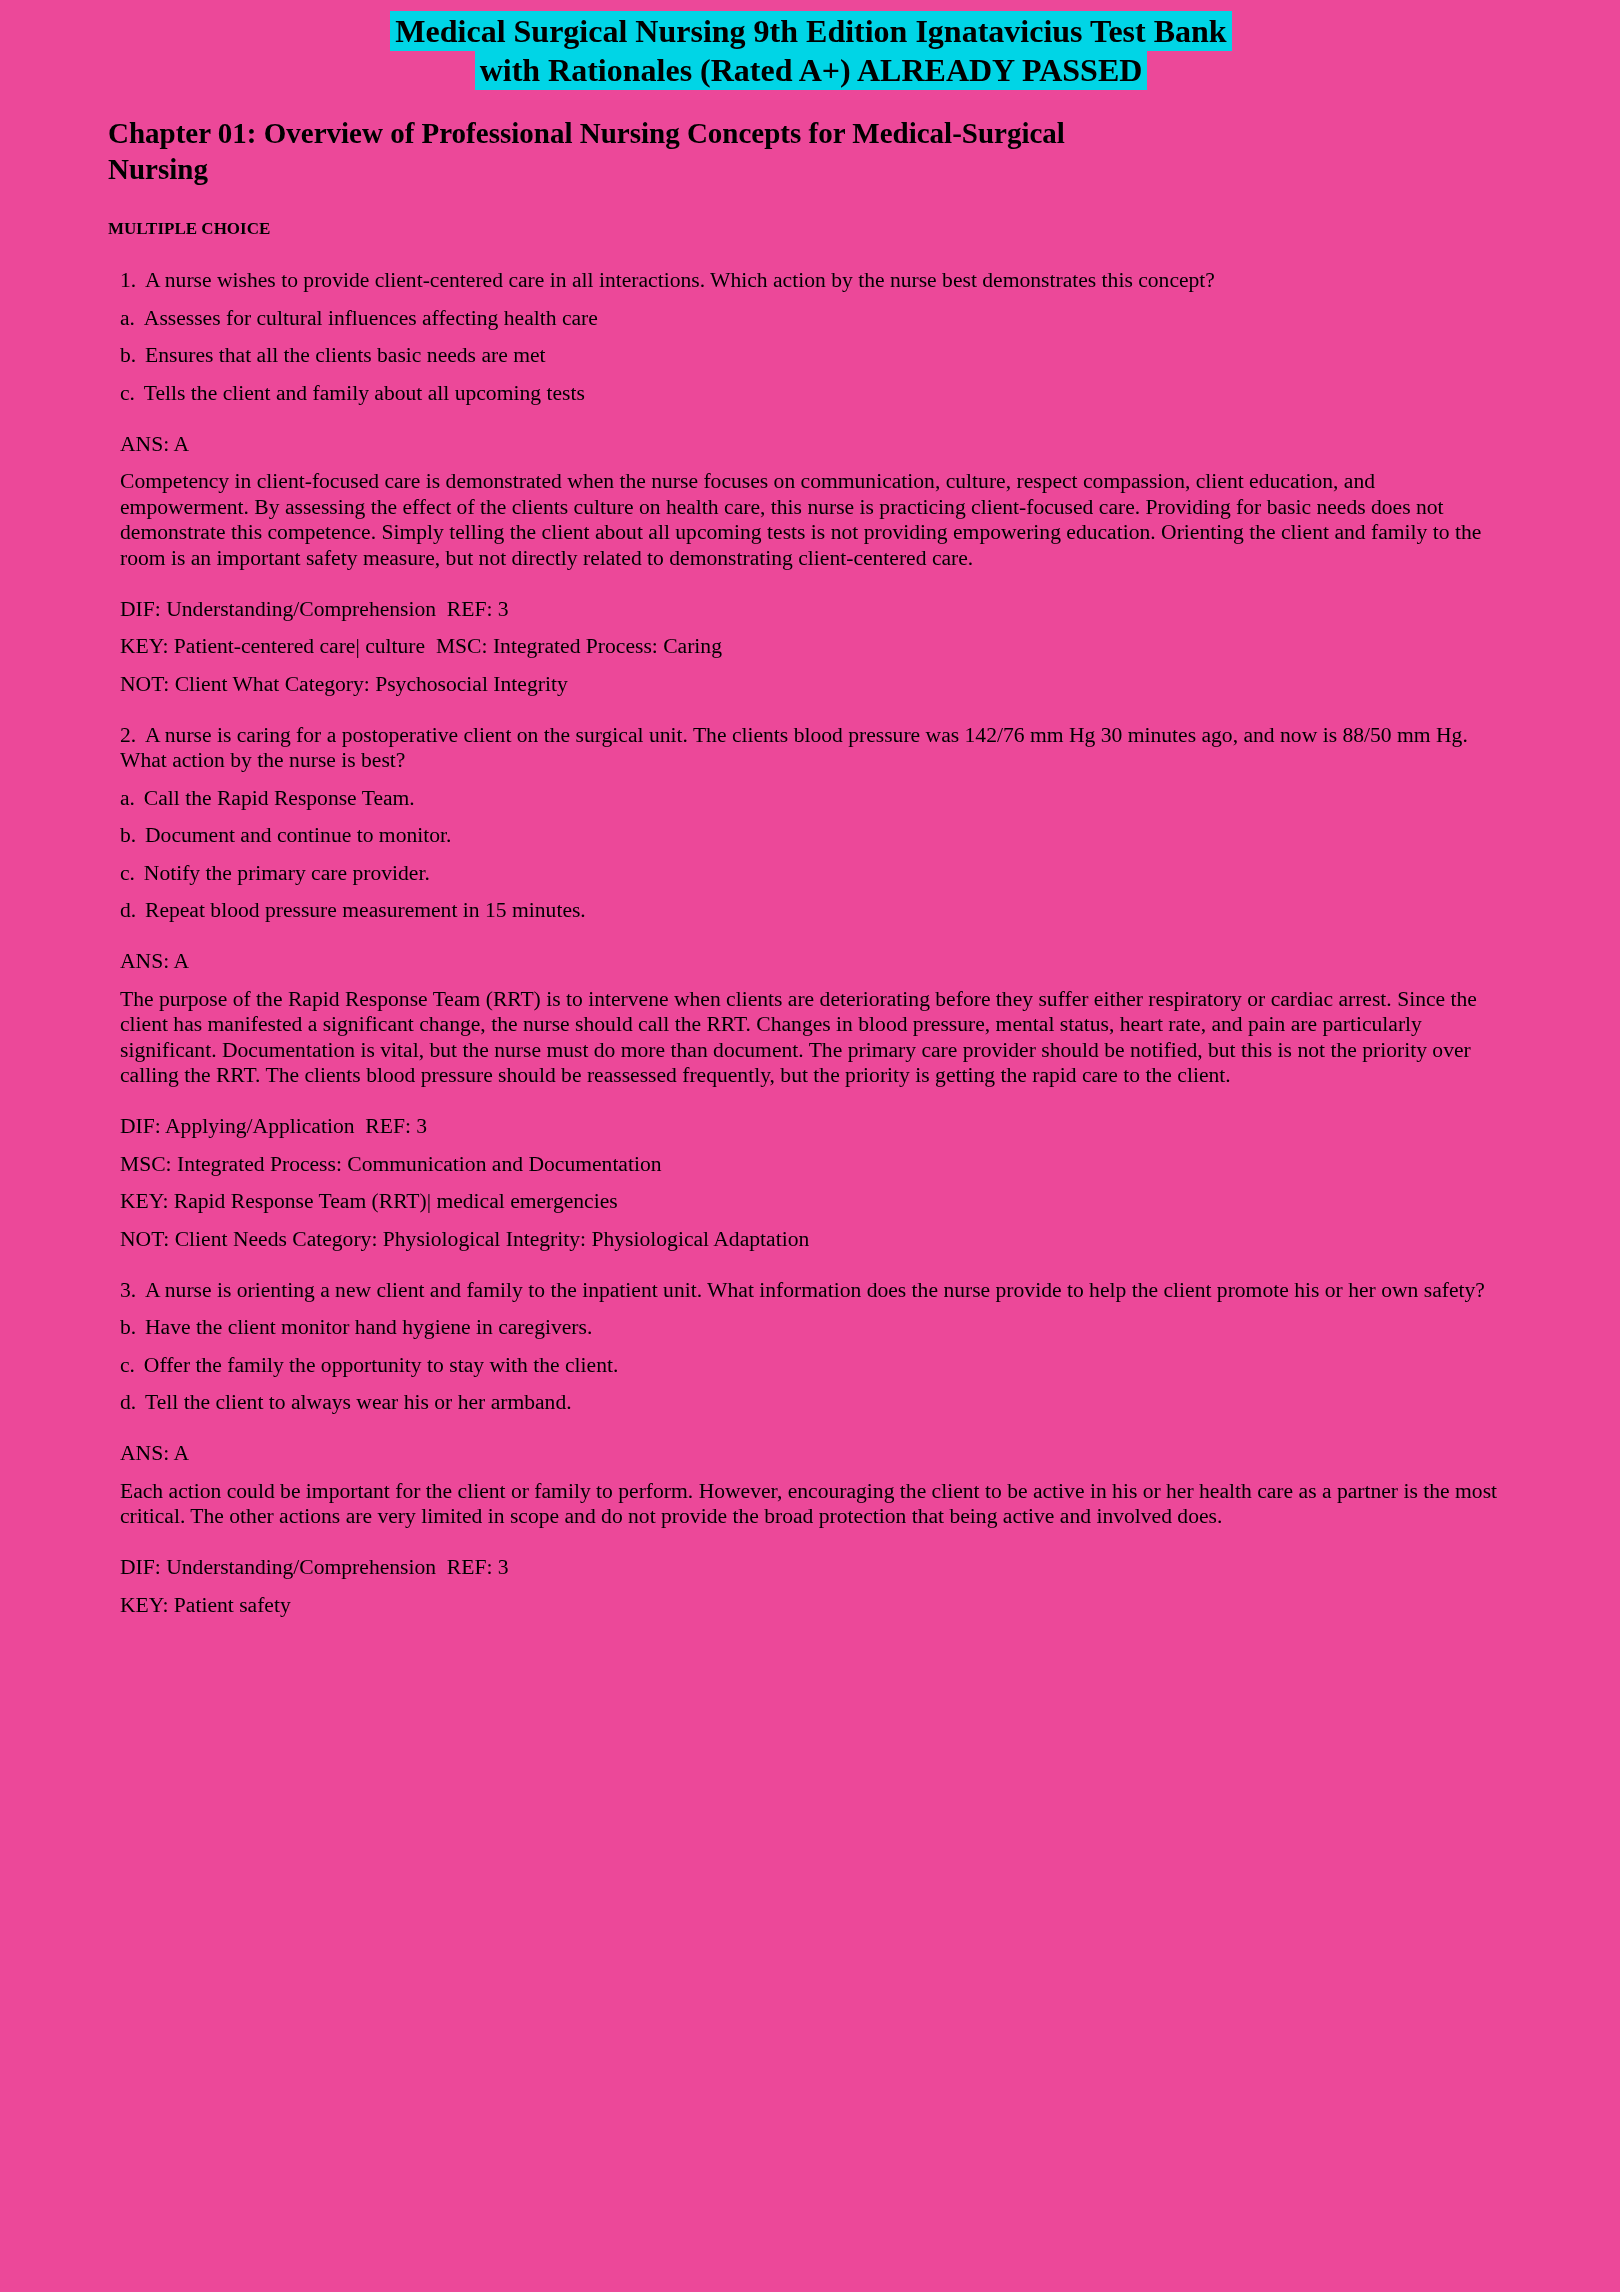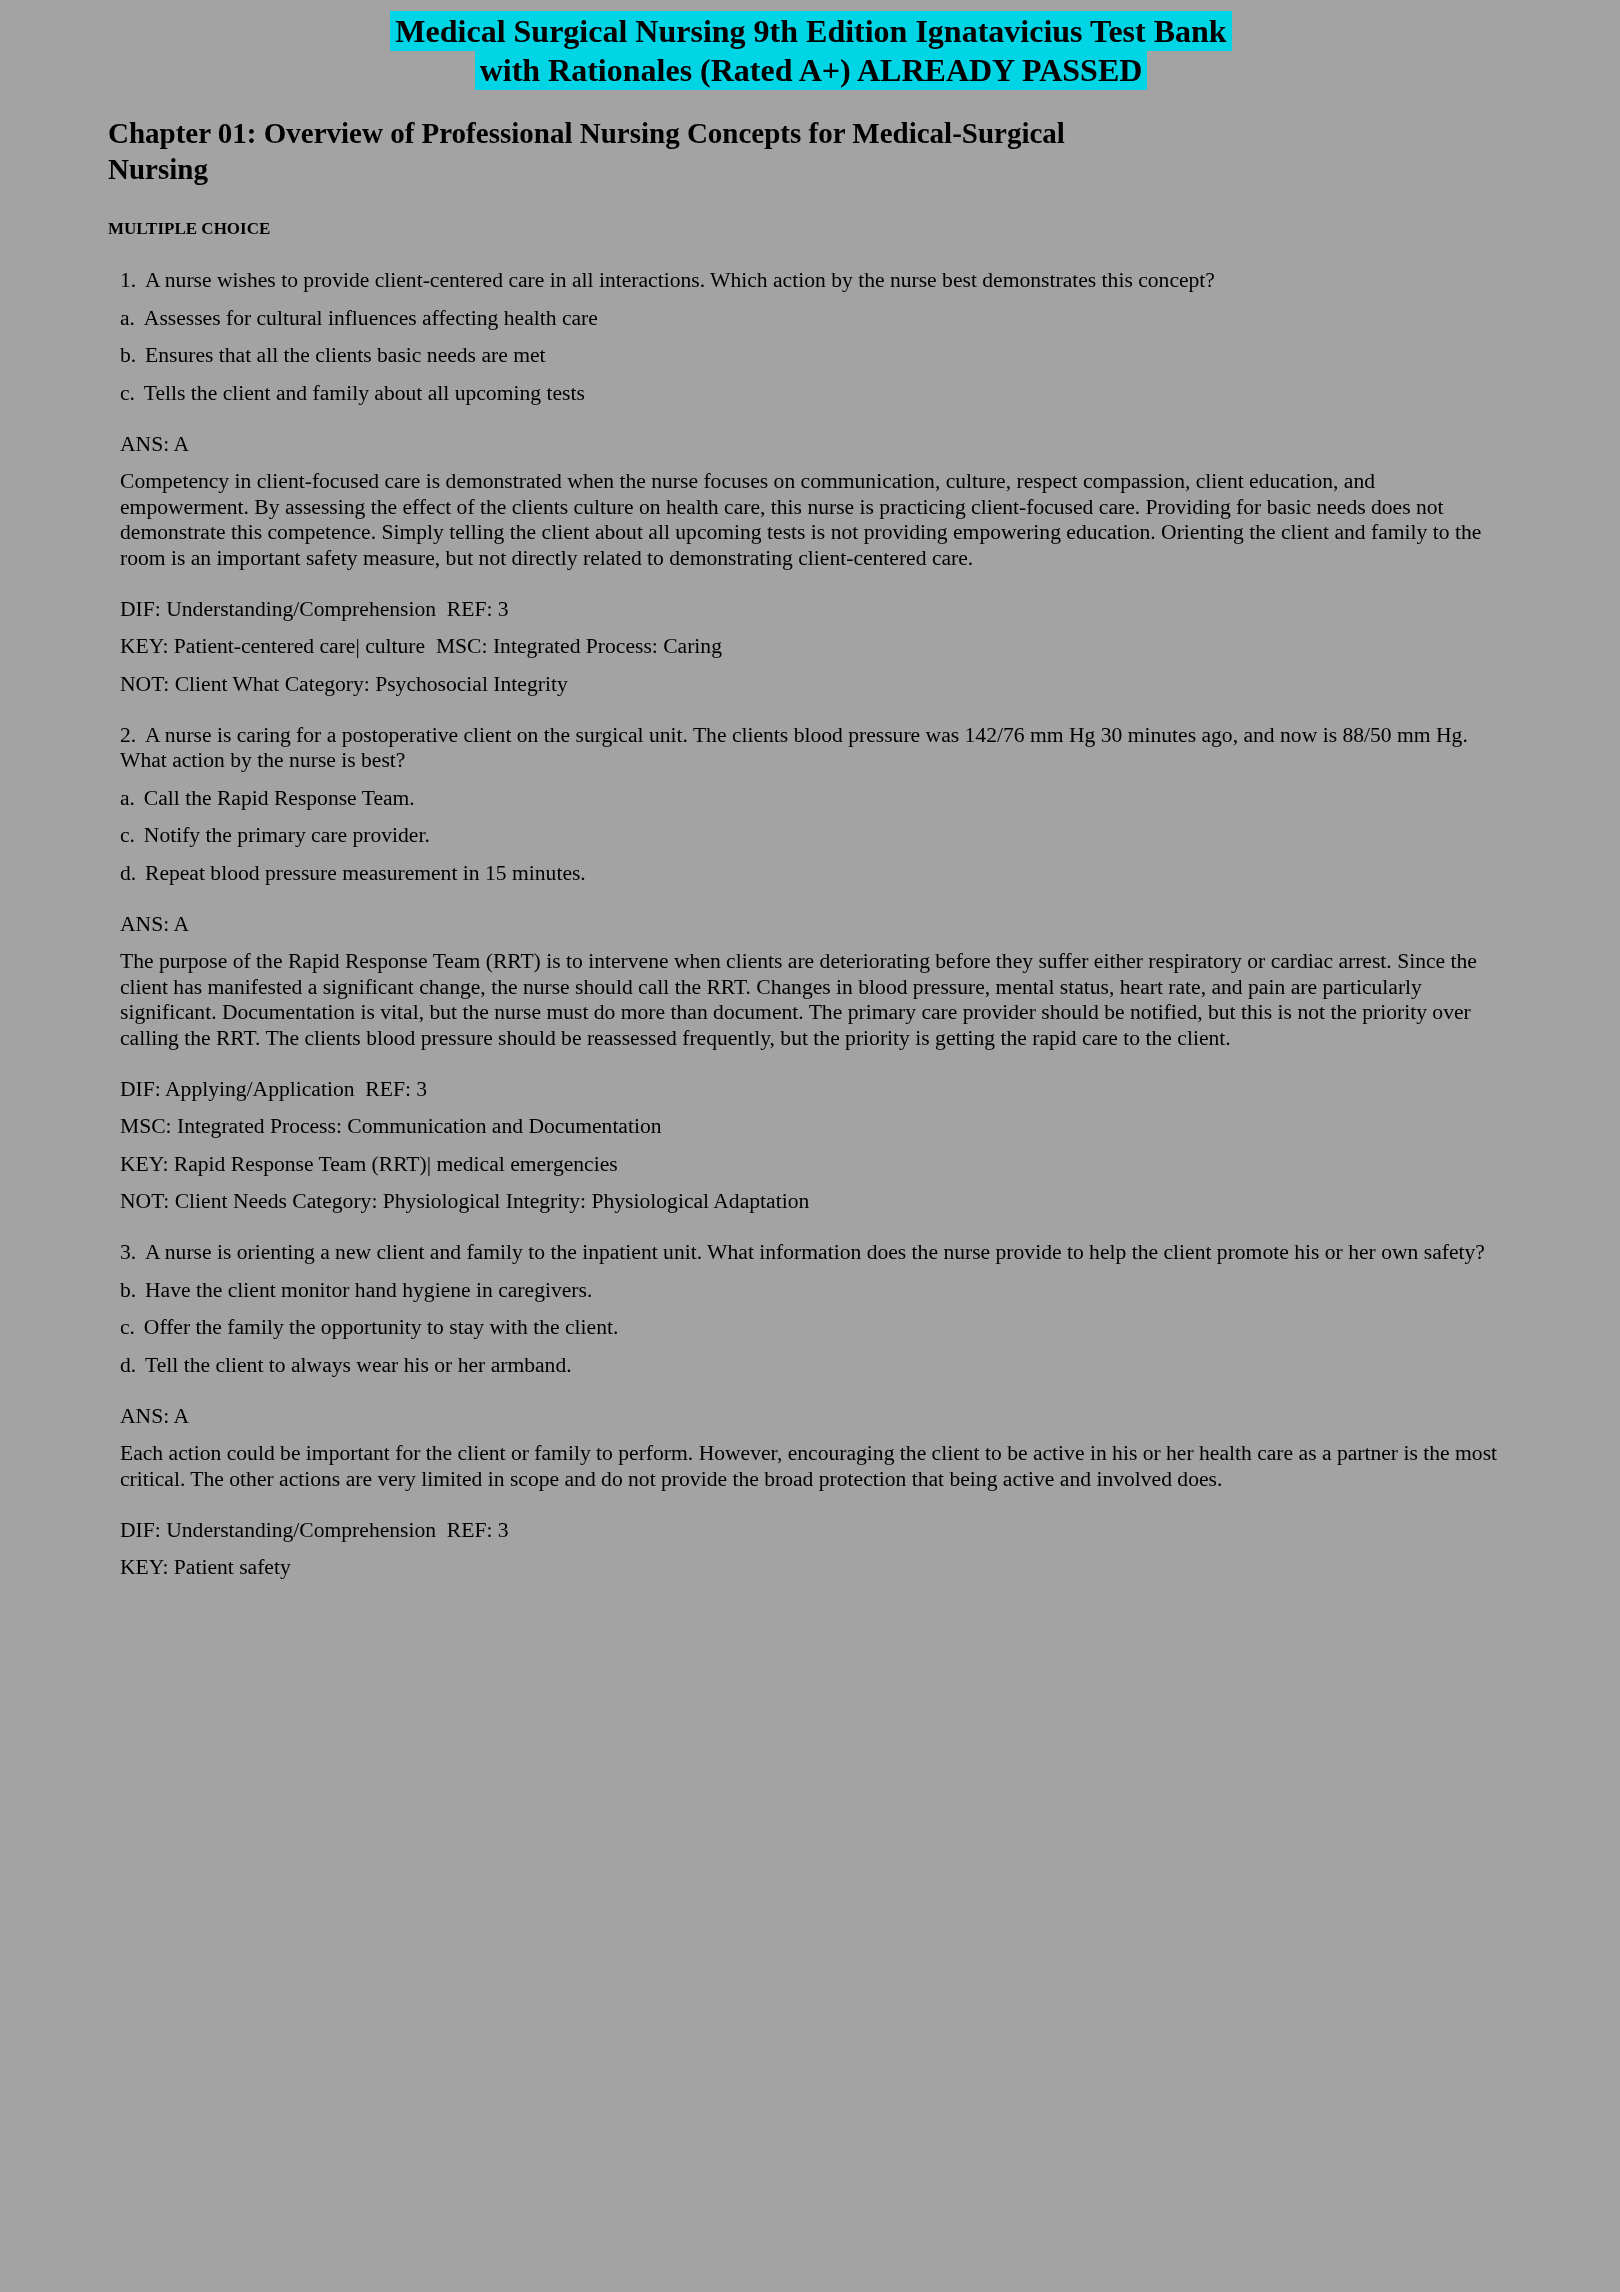--- a/index.html
+++ b/index.html
@@ -5,21 +5,21 @@
   html, body {
     margin: 0;
     padding: 0;
     background: #ffffff;
   }
   .page {
     width: 1620px;
     min-height: 2293px;
     box-sizing: border-box;
     padding: 11.8px 106px 39px 108px;
-    background: #a3a3a3;
+    background: #ec4899;
     color: #000000;
     font-family: "Liberation Serif", "DejaVu Serif", serif;
     font-size: 21.6px;
     line-height: 25.5px;
   }
   .doc-title {
     text-align: center;
     font-weight: bold;
     font-size: 32px;
     line-height: 39px;
@@ -72,20 +72,21 @@
     <p class="block-gap ans">ANS: A</p>
     <p>Competency in client-focused care is demonstrated when the nurse focuses on communication, culture, respect compassion, client education, and empowerment. By assessing the effect of the clients culture on health care, this nurse is practicing client-focused care. Providing for basic needs does not demonstrate this competence. Simply telling the client about all upcoming tests is not providing empowering education. Orienting the client and family to the room is an important safety measure, but not directly related to demonstrating client-centered care.</p>
     <p class="block-gap meta">DIF: Understanding/Comprehension  REF: 3</p>
     <p class="meta">KEY: Patient-centered care| culture  MSC: Integrated Process: Caring</p>
     <p class="meta">NOT: Client What Category: Psychosocial Integrity</p>
   </section>
 
   <section>
     <p class="block-gap"><span class="qnum">2.</span><span>A nurse is caring for a postoperative client on the surgical unit. The clients blood pressure was 142/76 mm Hg 30 minutes ago, and now is 88/50 mm Hg. What action by the nurse is best?</span></p>
     <p><span class="opt-letter">a.</span><span>Call the Rapid Response Team.</span></p>
+    <p><span class="opt-letter">b.</span><span>Document and continue to monitor.</span></p>
     <p><span class="opt-letter">c.</span><span>Notify the primary care provider.</span></p>
     <p><span class="opt-letter">d.</span><span>Repeat blood pressure measurement in 15 minutes.</span></p>
     <p class="block-gap ans">ANS: A</p>
     <p>The purpose of the Rapid Response Team (RRT) is to intervene when clients are deteriorating before they suffer either respiratory or cardiac arrest. Since the client has manifested a significant change, the nurse should call the RRT. Changes in blood pressure, mental status, heart rate, and pain are particularly significant. Documentation is vital, but the nurse must do more than document. The primary care provider should be notified, but this is not the priority over calling the RRT. The clients blood pressure should be reassessed frequently, but the priority is getting the rapid care to the client.</p>
     <p class="block-gap meta">DIF: Applying/Application  REF: 3</p>
     <p class="meta">MSC: Integrated Process: Communication and Documentation</p>
     <p class="meta">KEY: Rapid Response Team (RRT)| medical emergencies</p>
     <p class="meta">NOT: Client Needs Category: Physiological Integrity: Physiological Adaptation</p>
   </section>
 

